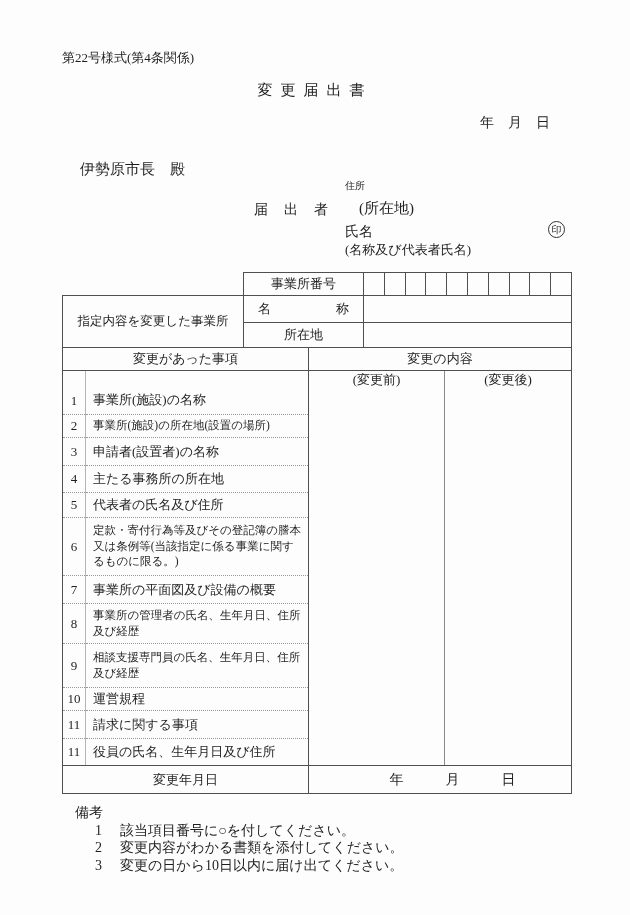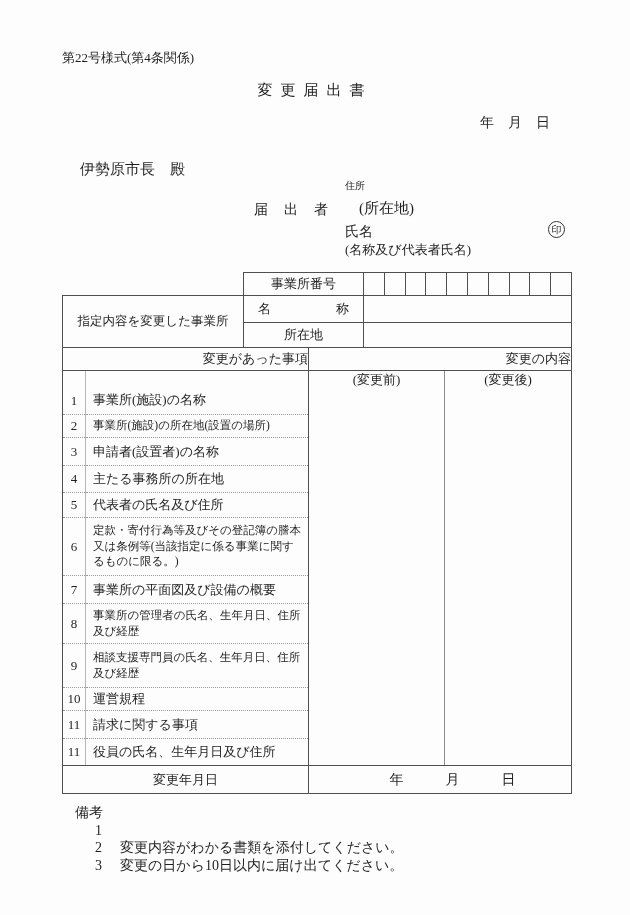--- a/index.html
+++ b/index.html
@@ -39,21 +39,21 @@
   .tbl-upper .blank{ border-left:none; border-top:none; background:transparent; }
   .tbl-upper .digit{ border-color:#4f4f4f; }
   .tbl-upper .digit + .digit{ border-left:1px solid #8c8c8c; }
   .tbl-upper .rowA{ height:23px; }
   .tbl-upper .rowB{ height:27px; }
   .tbl-upper .rowC{ height:25px; }
   .changed-office{ font-size:12.5px; }
 
   .tbl-main{ left:62px; top:347px; width:509px; }
   .tbl-main .hdr{ height:23px; }
-  .tbl-main .hdr td{ text-align:right; vertical-align:middle; }
+  .tbl-main .hdr td{ text-align:center; vertical-align:middle; }
   .tbl-main td.no{
     text-align:center; vertical-align:middle;
     border-right:1px solid #b5b5b5;
     border-top:1px dotted #9a9a9a; border-bottom:1px dotted #9a9a9a;
   }
   .tbl-main td.item{
     padding-left:7px; padding-right:3px; vertical-align:middle;
     border-left:1px solid #b5b5b5;
     border-top:1px dotted #9a9a9a; border-bottom:1px dotted #9a9a9a;
     line-height:1.35;
@@ -204,20 +204,21 @@
     <td colspan="2">変更年月日</td>
     <td colspan="2" class="date-val">年　　　月　　　日</td>
   </tr>
 </tbody>
   </table>
 
 <div class="abs notes">
   <div>備考</div>
   <div class="note-row">
     <span class="note-no">1</span>
+    <span>該当項目番号に○を付してください。</span>
   </div>
   <div class="note-row">
     <span class="note-no">2</span>
     <span>変更内容がわかる書類を添付してください。</span>
   </div>
   <div class="note-row">
     <span class="note-no">3</span>
     <span>変更の日から10日以内に届け出てください。</span>
   </div>
 </div>

